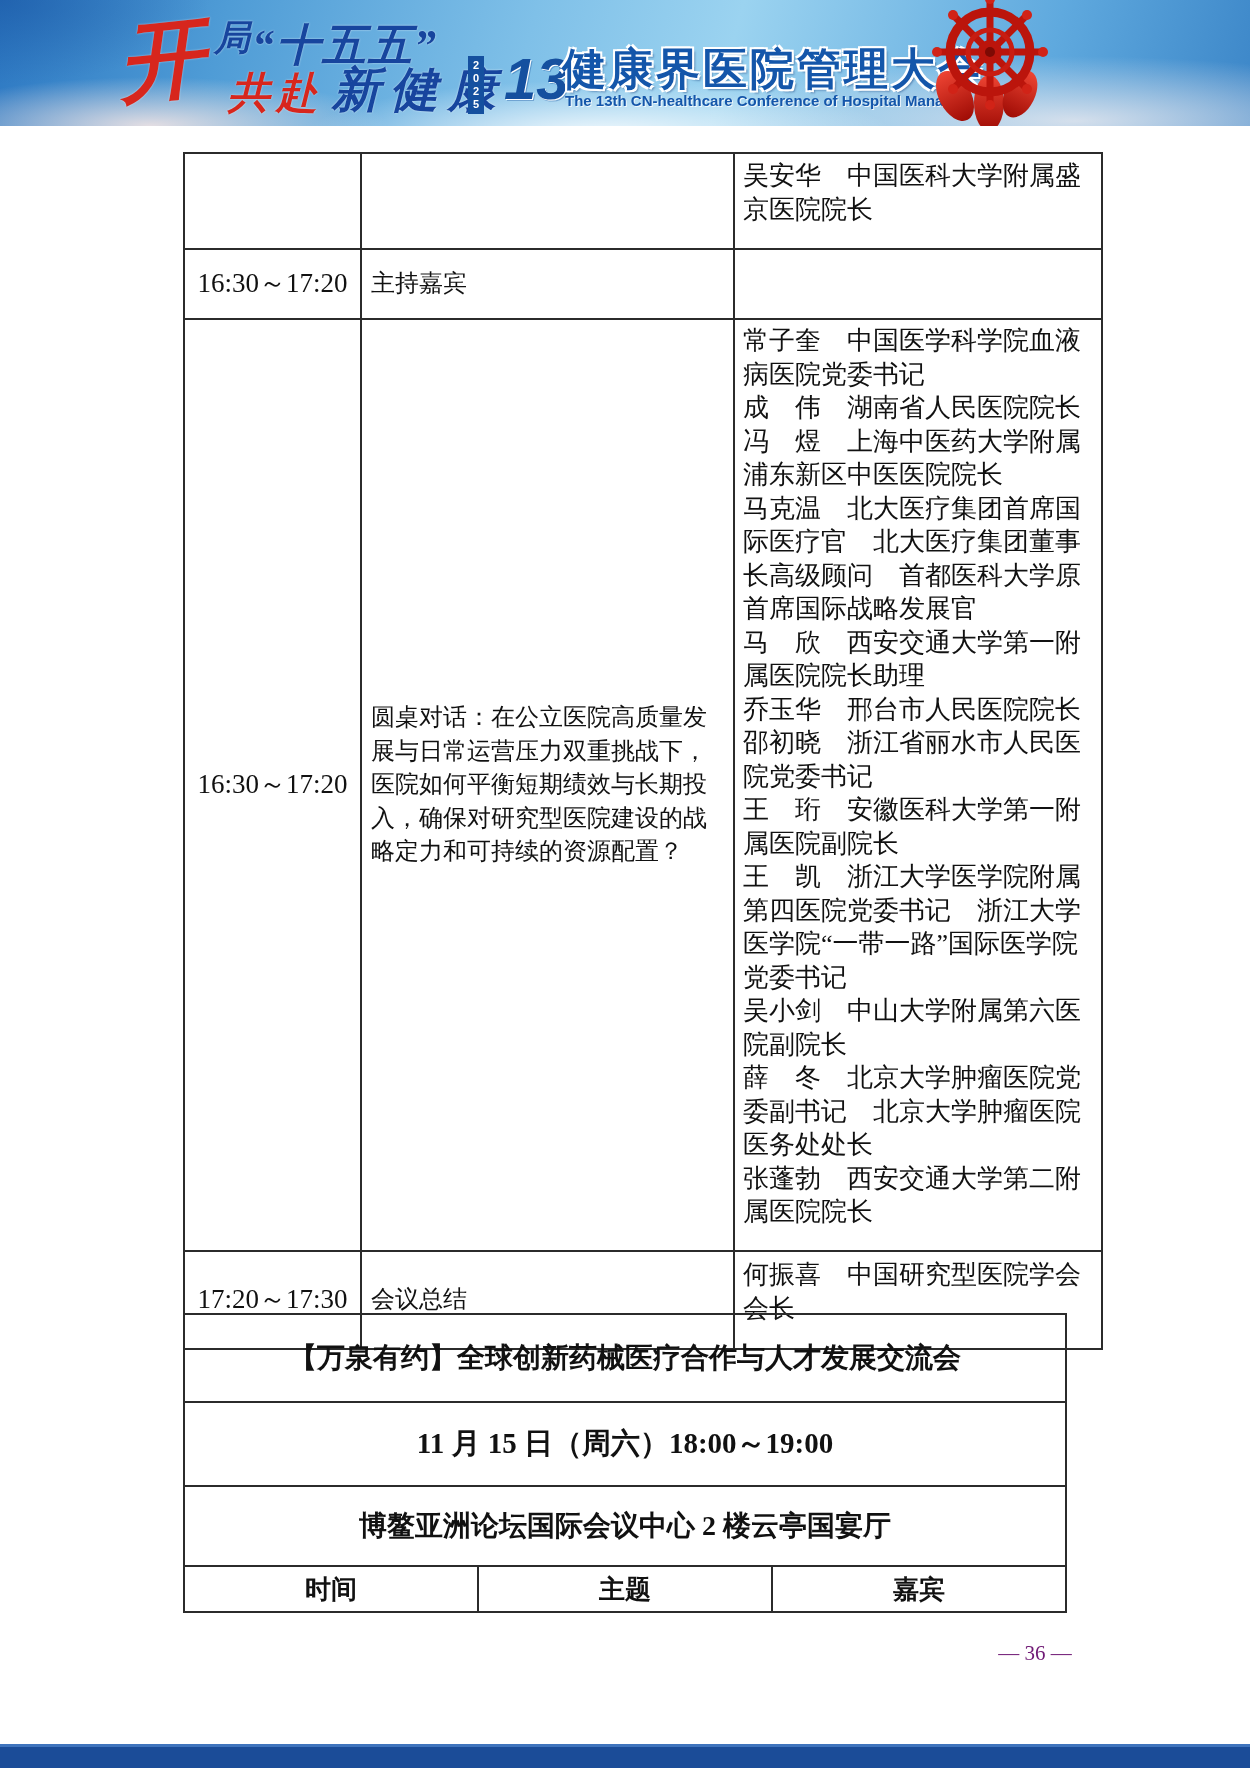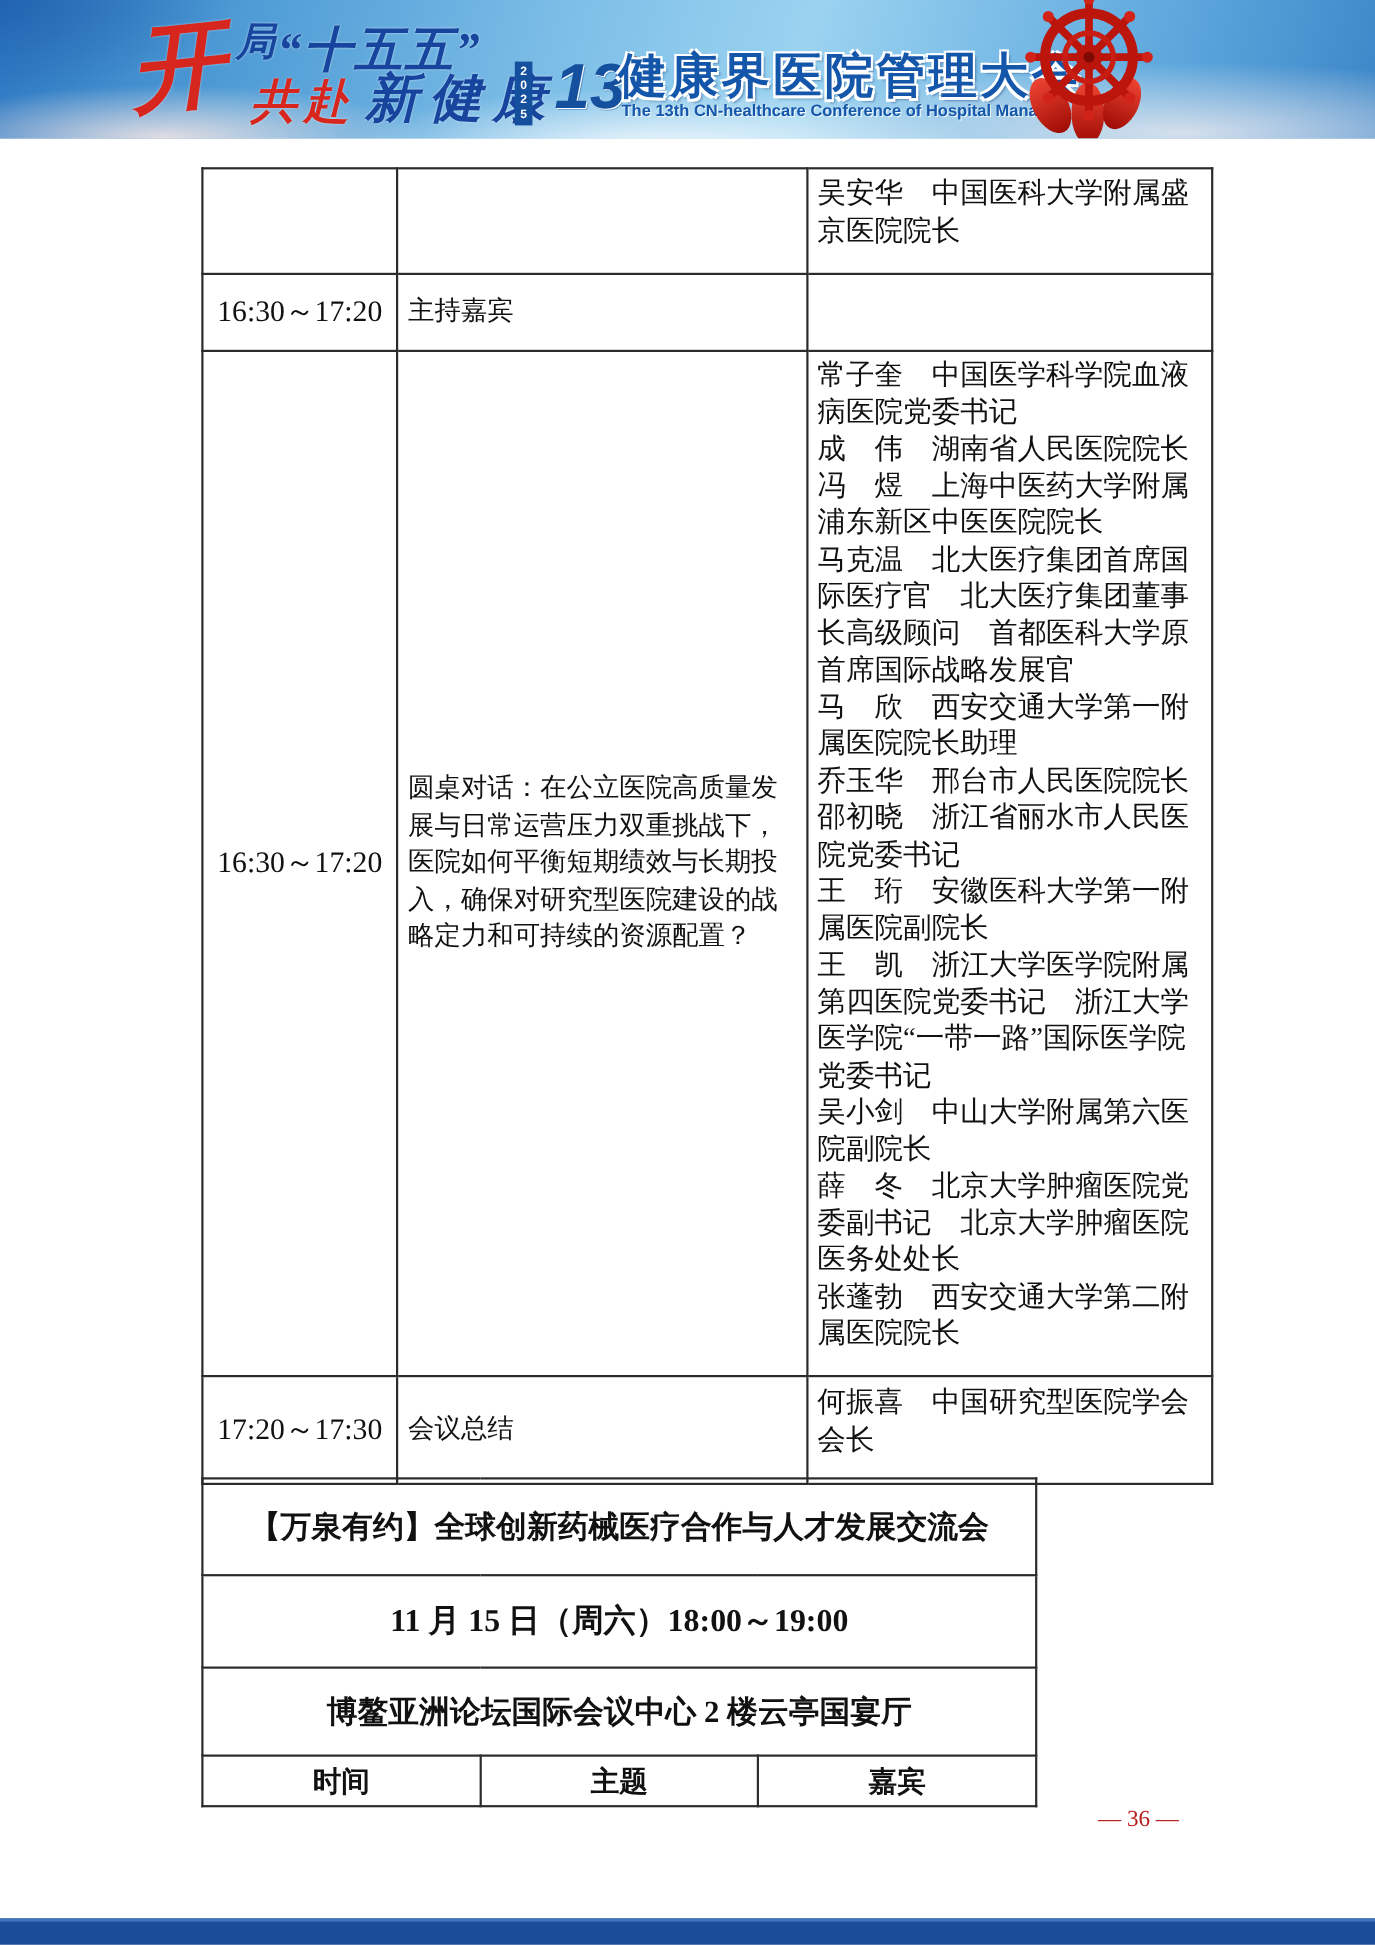--- a/index.html
+++ b/index.html
@@ -48,29 +48,29 @@
     text-shadow:1px 1px 0 rgba(255,255,255,.8);
   }
   .wheel{position:absolute;left:893px;top:0px;}
   
   table{border-collapse:collapse;table-layout:fixed;}
   .sched{position:absolute;left:183px;top:152px;width:884px;}
   .sched td{border:2px solid #2b2b2b;font-size:26px;line-height:33.5px;vertical-align:middle;}
   td.time{width:171px;text-align:center;font-size:27px;padding:12px 2px;}
   td.topic{width:359px;font-size:24px;padding:2px 3px 2px 9px;}
   td.guests{width:354px;padding:3px 4px 20px 8px;white-space:pre-line;}
-  .evt{position:absolute;left:183px;top:1343px;width:760px;}
+  .evt{position:absolute;left:183px;top:1313px;width:884px;}
   .evt td{border:2px solid #2b2b2b;font-weight:bold;text-align:center;vertical-align:middle;}
   .evt .t1{height:84px;font-size:28px;}
   .evt .t2{height:80px;font-size:29px;margin-top:48px;}
   .evt .t3{height:76px;font-size:28px;}
   .evt .hdr{height:42px;font-size:26px;text-align:center;}
   .evt .c1{width:171px;} .evt .c2{width:359px;} .evt .c3{width:354px;}
   
-  .pagenum{position:absolute;left:980px;top:1641px;width:110px;text-align:center;font-size:21px;color:#b91c1c;}
+  .pagenum{position:absolute;left:980px;top:1641px;width:110px;text-align:center;font-size:21px;color:#701a75;}
   .footbar{position:absolute;left:0;top:1744px;width:1250px;height:24px;background:#1b4c98;border-top:3px solid #3f74bd;}
 </style>
 </head>
 <body>
 
 <div class="banner">
   <span class="cal cal-red slogan-kai">开</span>
   <span class="cal cal-blue slogan-ju">局</span>
   <span class="cal cal-blue slogan-155">“十五五”</span>
   <span class="cal cal-red slogan-gongfu">共赴</span>

